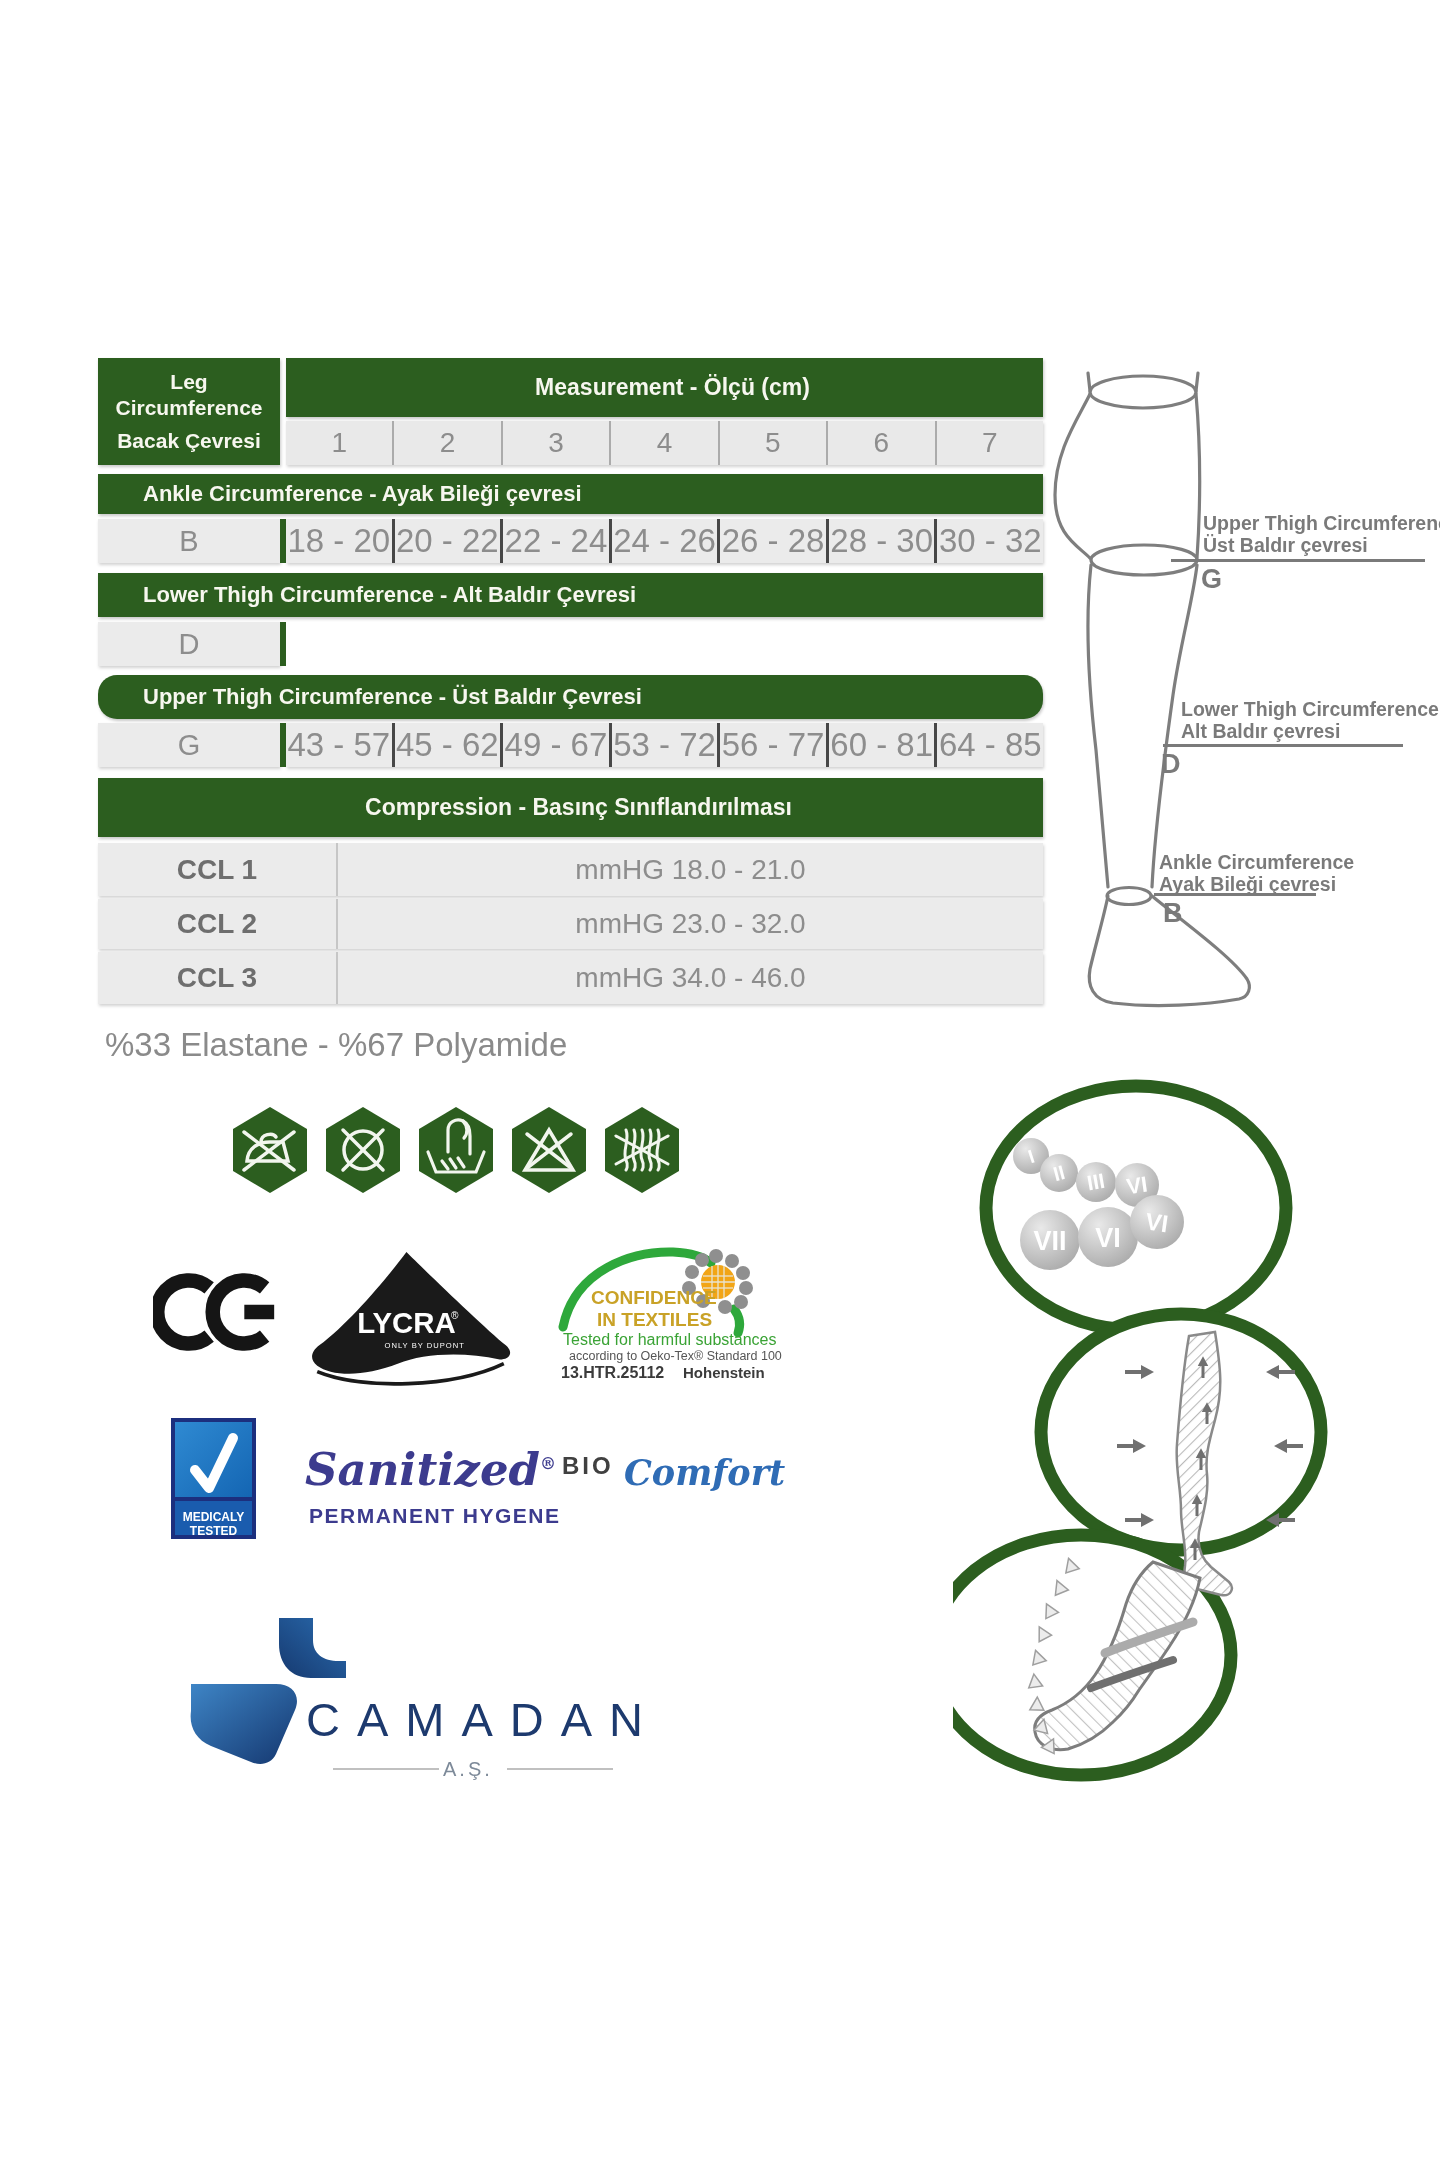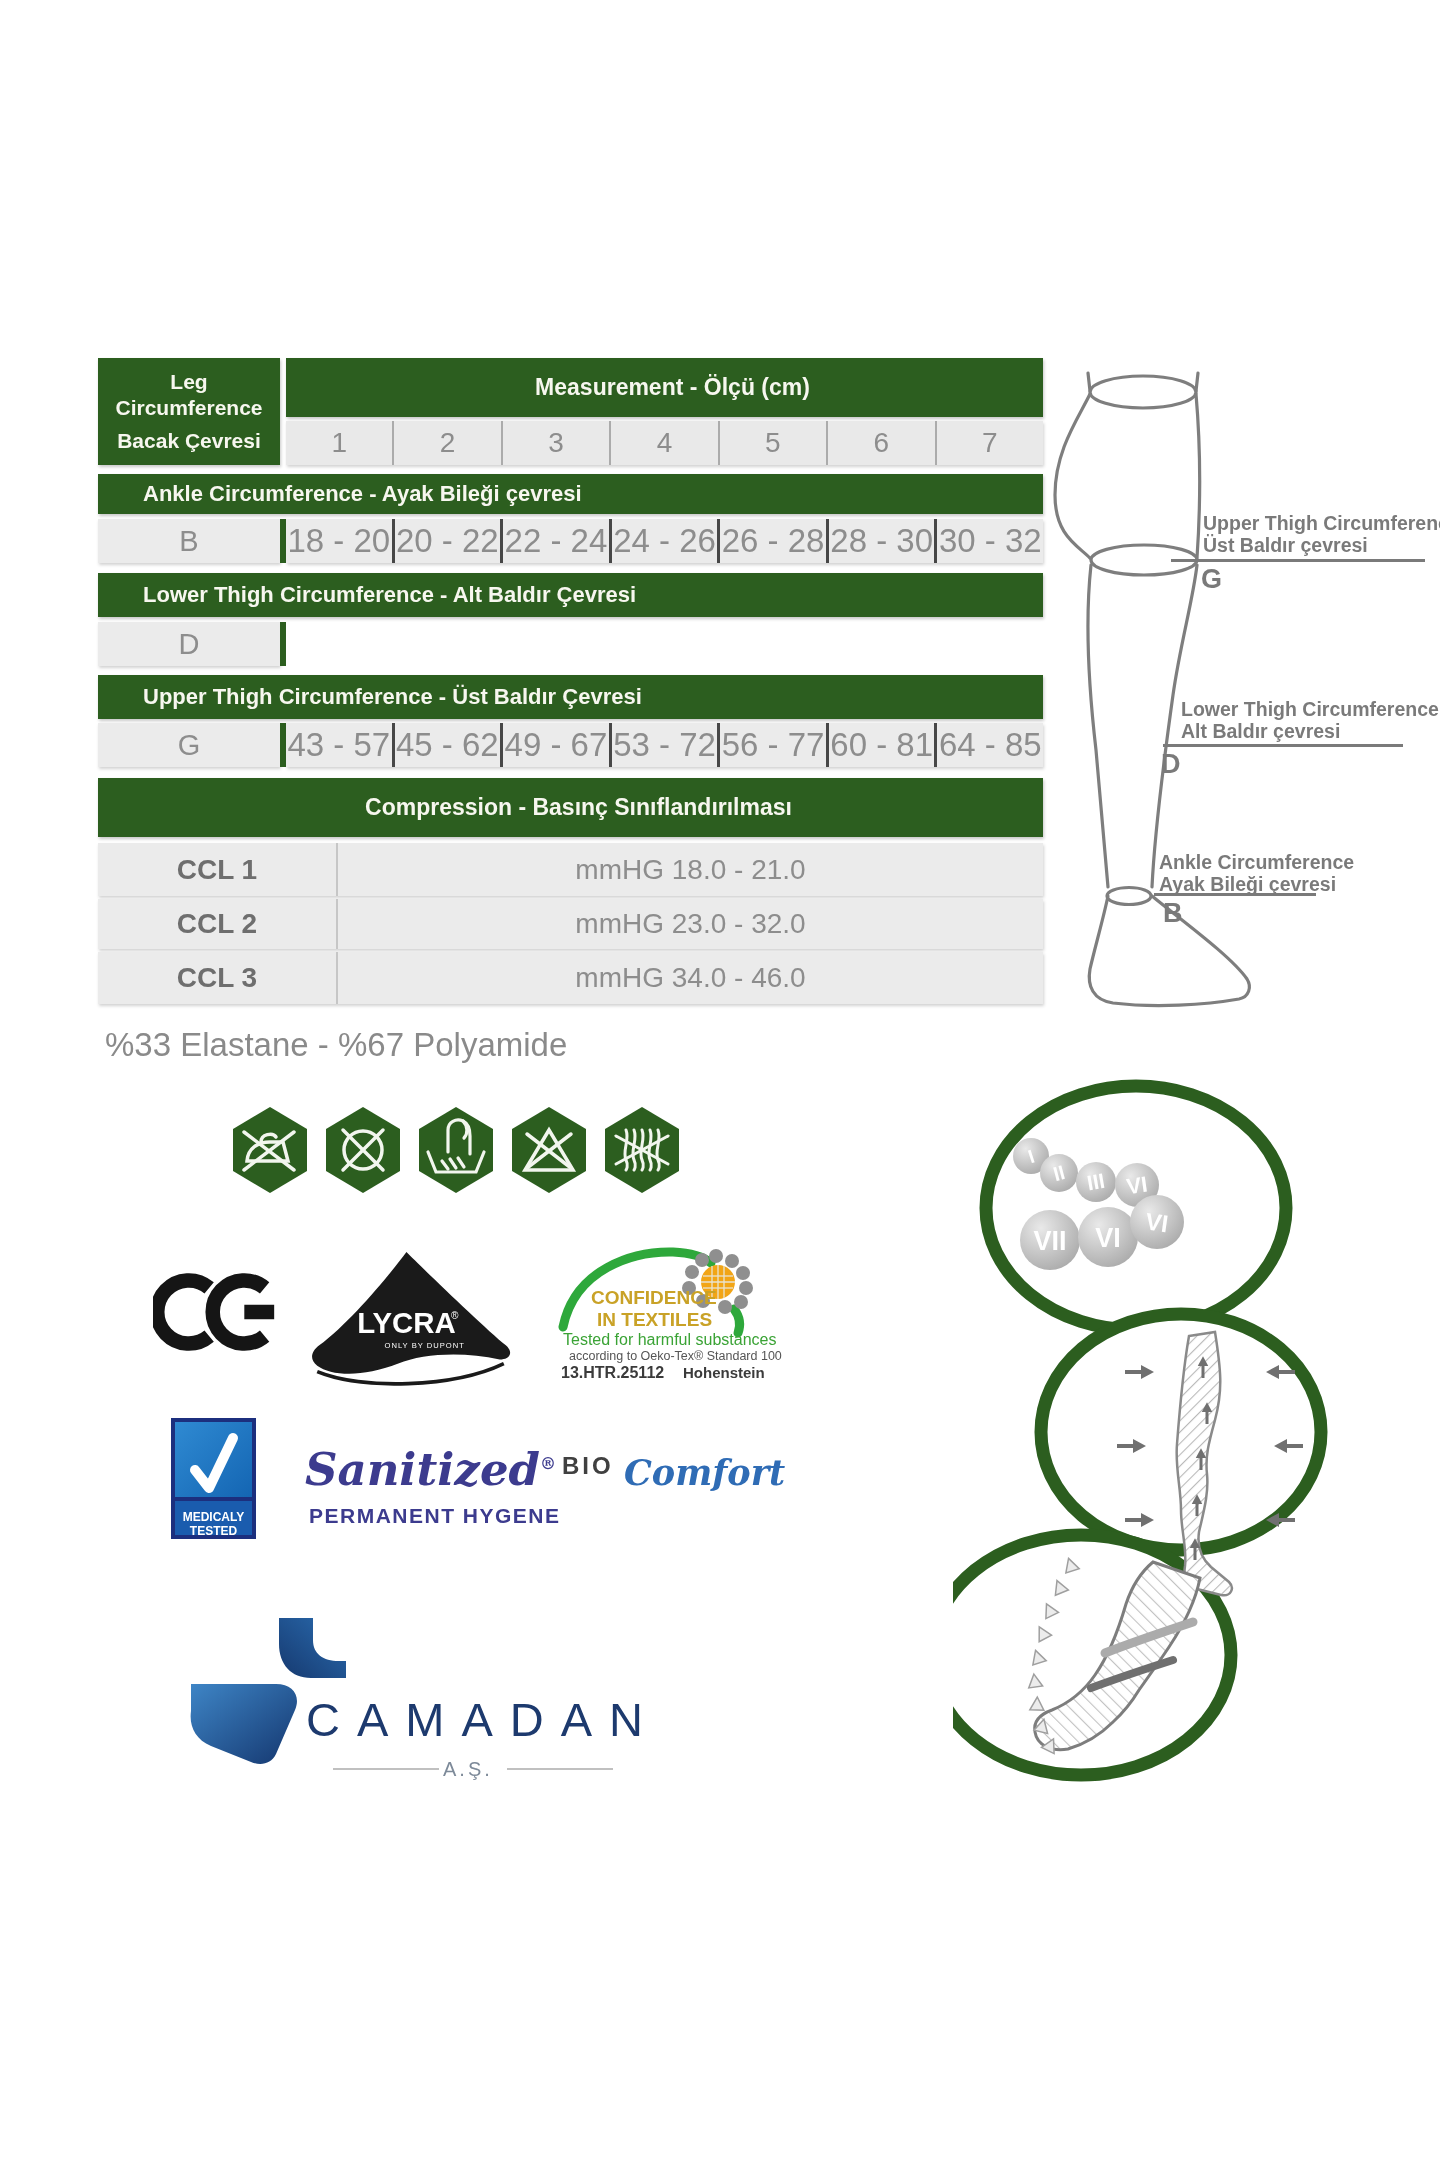--- a/index.html
+++ b/index.html
@@ -91,21 +91,21 @@
     <div class="c">24 - 26</div>
     <div class="c">26 - 28</div>
     <div class="c">28 - 30</div>
     <div class="c">30 - 32</div>
   </div>
 
   <div class="band" style="top:573px;height:44px;">Lower Thigh Circumference - Alt Baldır Çevresi</div>
   <div class="letter" style="top:622px;height:44px;">D</div>
   <div class="gsep" style="top:622px;height:44px;"></div>
 
-  <div class="band" style="top:675px;height:44px;">Upper Thigh Circumference - Üst Baldır Çevresi</div>
+  <div class="band" style="top:675px;height:44px;border-radius:19px;">Upper Thigh Circumference - Üst Baldır Çevresi</div>
   <div class="letter" style="top:723px;height:44px;">G</div>
   <div class="gsep" style="top:723px;height:44px;"></div>
   <div class="vrow" style="top:723px;height:44px;">
     <div class="c">43 - 57</div>
     <div class="c">45 - 62</div>
     <div class="c">49 - 67</div>
     <div class="c">53 - 72</div>
     <div class="c">56 - 77</div>
     <div class="c">60 - 81</div>
     <div class="c">64 - 85</div>

